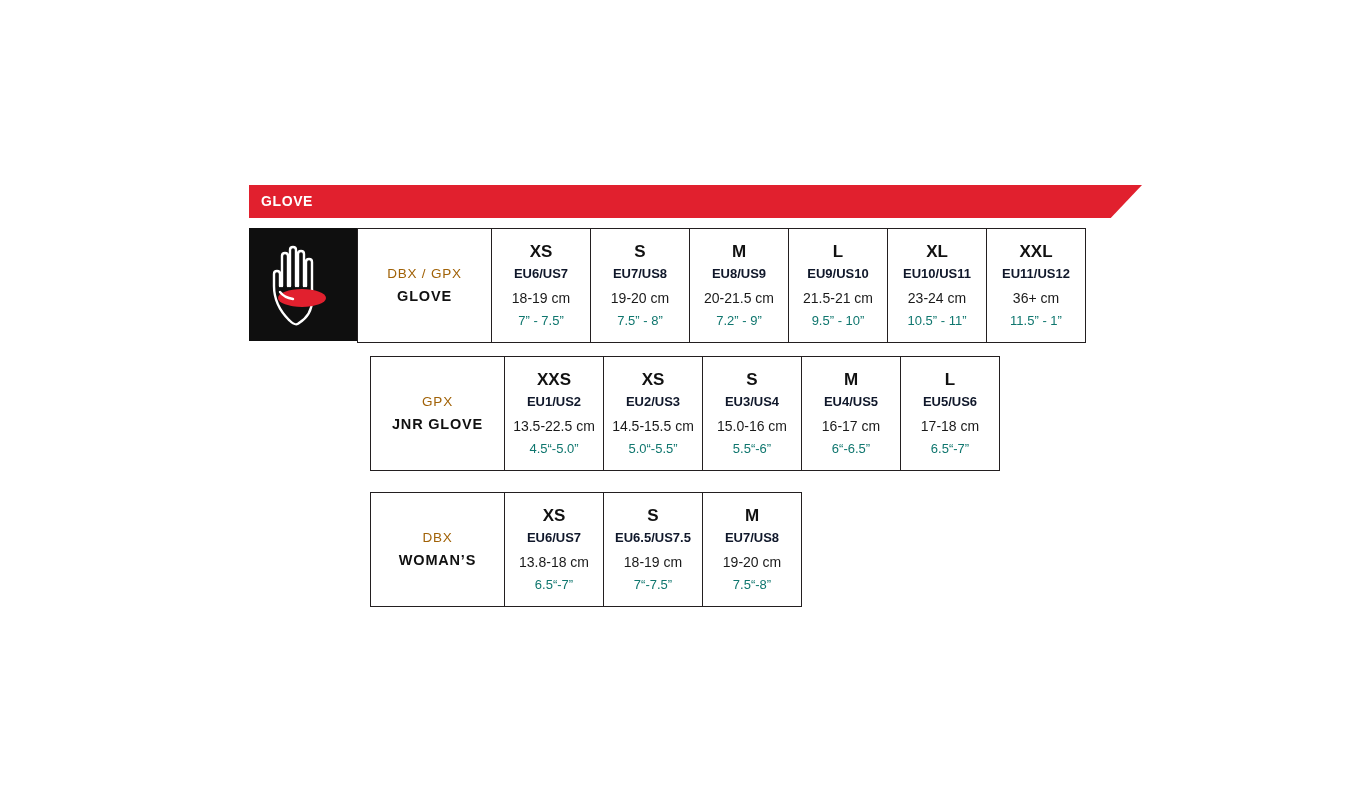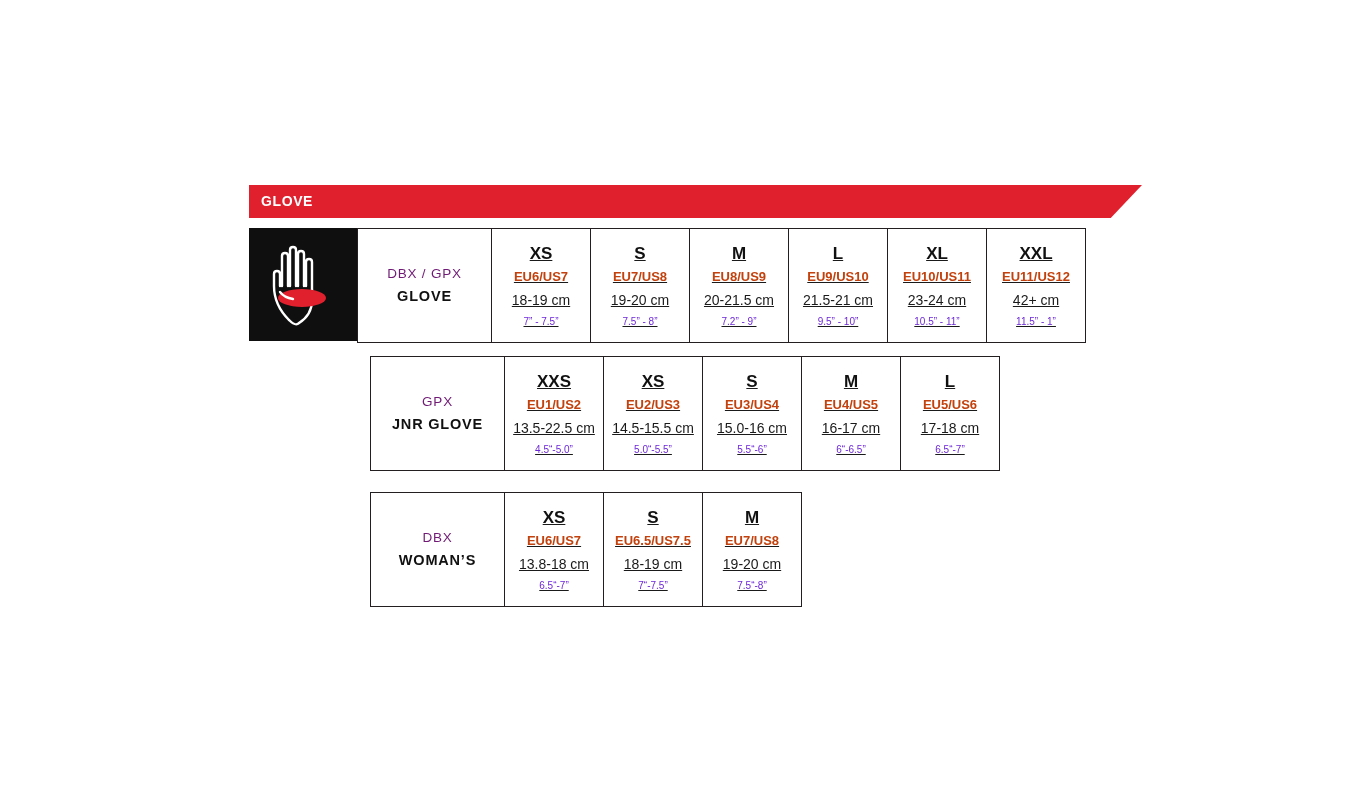--- a/index.html
+++ b/index.html
@@ -71,55 +71,54 @@
     padding: 0;
   }
   .label-cell {
     width: 133px;
     line-height: 1.55;
   }
   .label-top {
     font-size: 13.5px;
     font-weight: normal;
     letter-spacing: 0.8px;
-    color: #701a75;
+    color: #a16207;
   }
   .label-bottom {
     font-size: 14.5px;
     font-weight: bold;
     letter-spacing: 0.8px;
     color: #111;
   }
   .size-cell {
     width: 98px;
     height: 113px;
     padding: 6px 2px 7px 2px;
-    text-decoration: underline;
   }
   .size-name {
     font-size: 17px;
     font-weight: bold;
     line-height: 1.5;
     color: #111;
   }
   .size-eu {
     font-size: 13px;
     font-weight: bold;
     line-height: 1.55;
-    color: #c2410c;
+    color: #0f172a;
   }
   .size-cm {
     font-size: 14px;
     line-height: 1.9;
     color: #1a1a1a;
   }
   .size-in {
-    font-size: 10px;
+    font-size: 13px;
     line-height: 1.6;
-    color: #6d28d9;
+    color: #0f766e;
   }
 </style>
 </head>
 <body>
 
 <div class="banner">
   <div class="banner-shape"></div>
   <div class="banner-title">GLOVE</div>
 </div>
 
@@ -174,21 +173,21 @@
         </td>
         <td class="size-cell">
           <div class="size-name">XL</div>
           <div class="size-eu">EU10/US11</div>
           <div class="size-cm">23-24 cm</div>
           <div class="size-in">10.5” - 11”</div>
         </td>
         <td class="size-cell">
           <div class="size-name">XXL</div>
           <div class="size-eu">EU11/US12</div>
-          <div class="size-cm">42+ cm</div>
+          <div class="size-cm">36+ cm</div>
           <div class="size-in">11.5” - 1”</div>
         </td>
       </tr>
     </tbody>
   </table>
 </div>
 
 <div class="table-block" id="block-2">
   <table class="size-table">
     <tbody>

